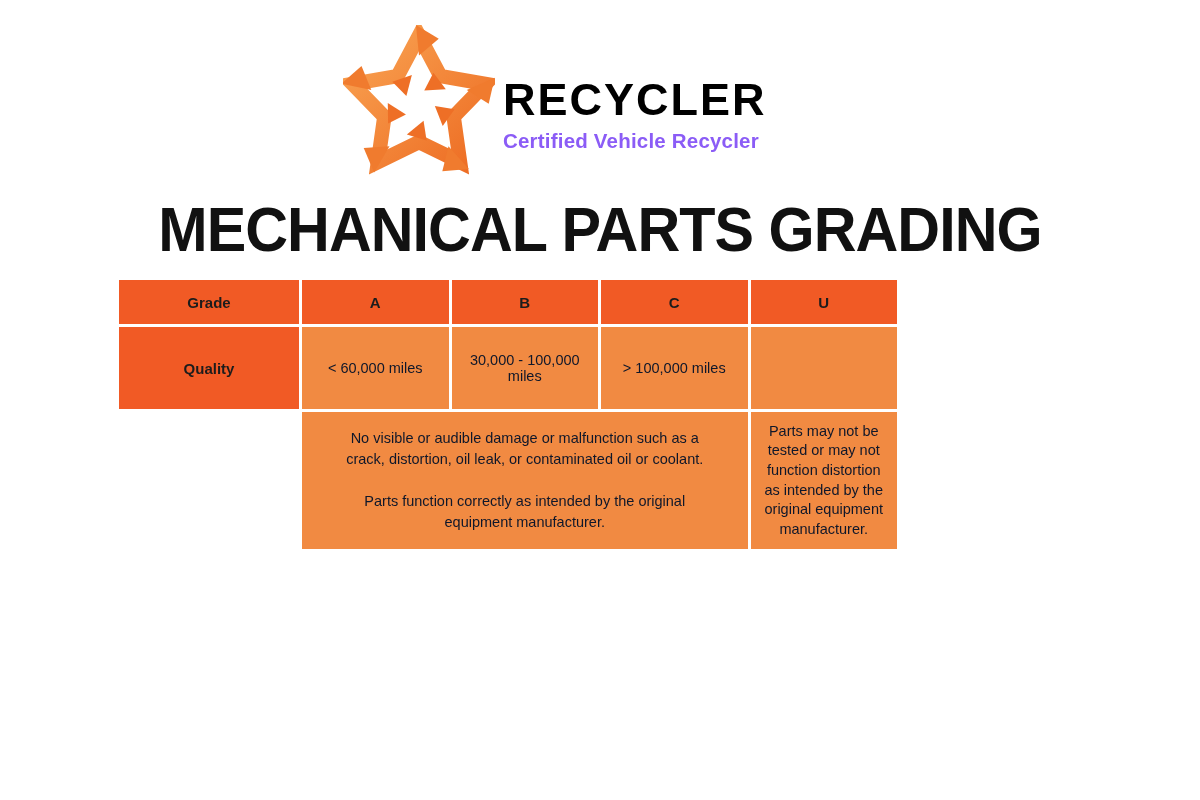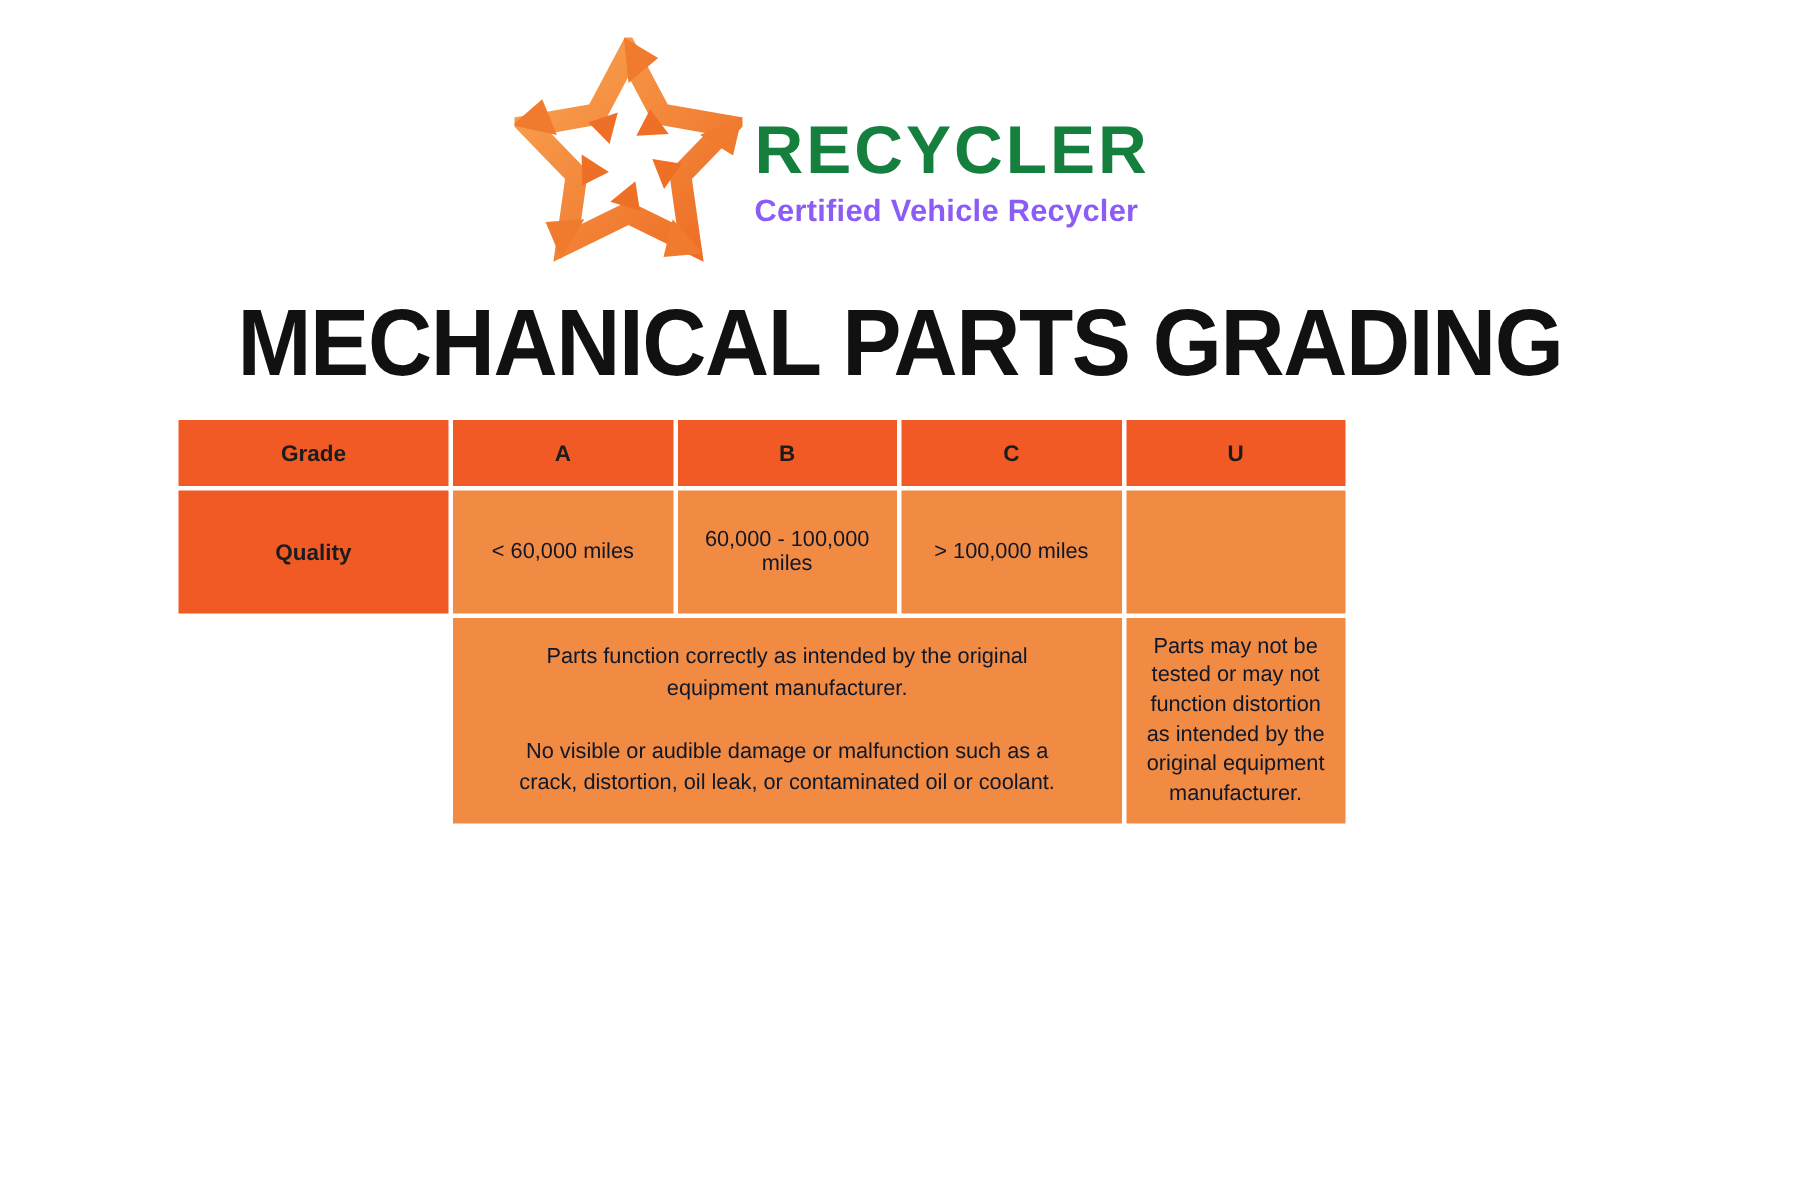--- a/index.html
+++ b/index.html
@@ -17,21 +17,21 @@
     top: 25px; left: 343px;
     display: flex;
     align-items: center;
   }
   .logo-star { width: 152px; height: 152px; flex: 0 0 auto; }
   .logo-text { margin-left: 8px; margin-top: 28px; }
   .brand {
     font-size: 45px;
     font-weight: bold;
     letter-spacing: 2px;
-    color: #15803d;
+    color: #000000;
     line-height: 1.0;
   }
   .tagline {
     font-size: 20.5px;
     font-weight: bold;
     color: #8b5cf6;
     margin-top: 7px;
     letter-spacing: 0.2px;
   }
 
@@ -144,25 +144,25 @@
 <div class="grading-table">
 
   <div class="cell dark head">Grade</div>
   <div class="cell dark head">A</div>
   <div class="cell dark head">B</div>
   <div class="cell dark head">C</div>
   <div class="cell dark head">U</div>
 
   <div class="cell dark rowlabel">Quality</div>
   <div class="cell light data">&lt; 60,000 miles</div>
-  <div class="cell light data">60,000 - 100,000 miles</div>
+  <div class="cell light data">30,000 - 100,000 miles</div>
   <div class="cell light data">&gt; 100,000 miles</div>
   <div class="cell light data"></div>
 
   <div class="cell light merged">
+    <p>No visible or audible damage or malfunction such as a crack, distortion, oil leak, or contaminated oil or coolant.</p>
     <p>Parts function correctly as intended by the original equipment manufacturer.</p>
-    <p>No visible or audible damage or malfunction such as a crack, distortion, oil leak, or contaminated oil or coolant.</p>
   </div>
   <div class="cell light ucrit">Parts may not be tested or may not function distortion as intended by the original equipment manufacturer.</div>
 
 </div>
 
 <div class="bottom-space"></div>
 
 </body></html>

